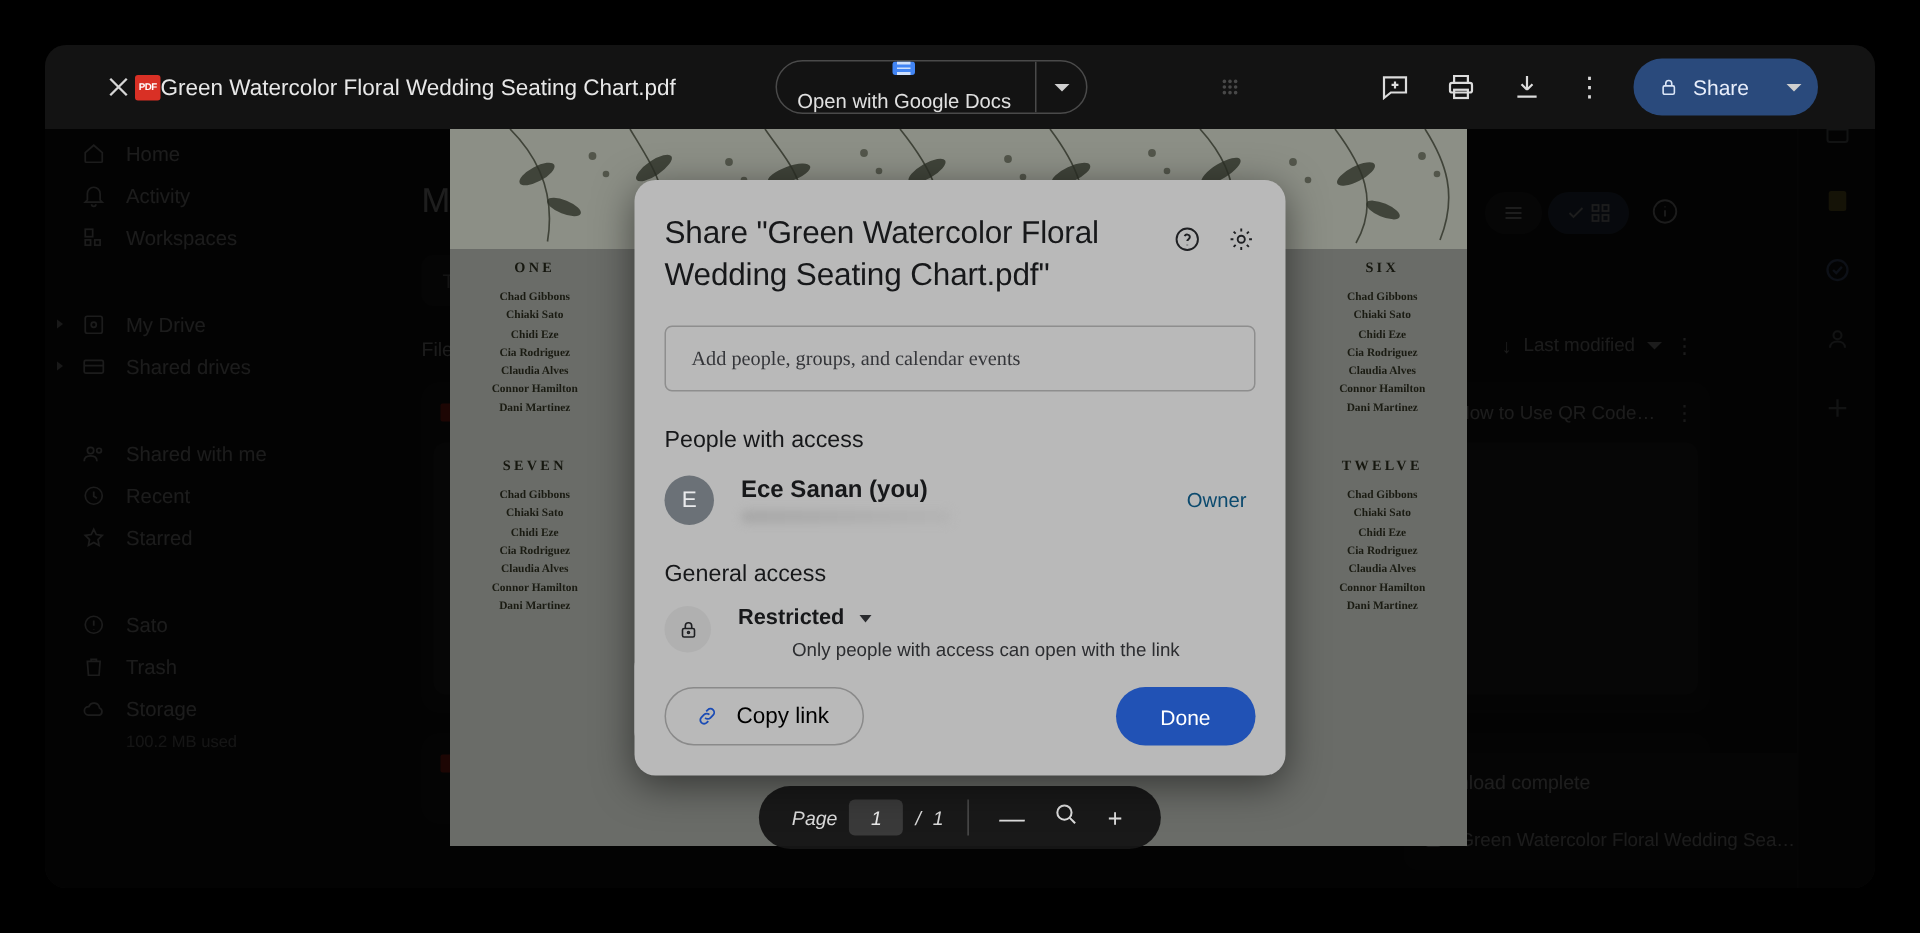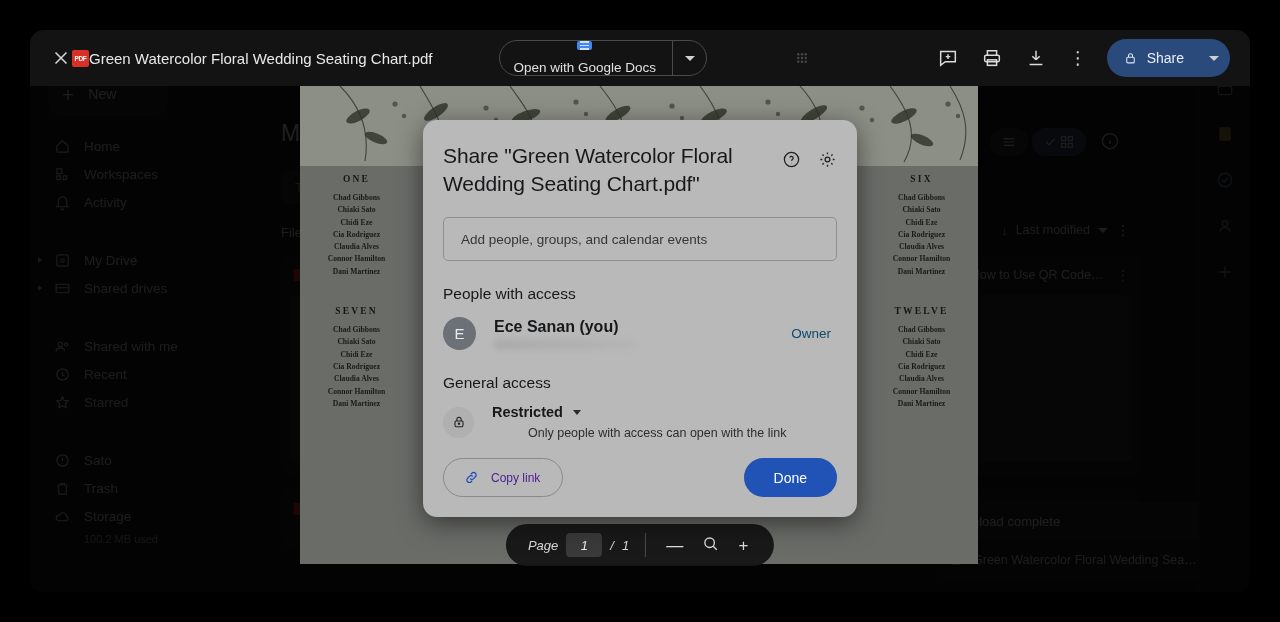--- a/index.html
+++ b/index.html
@@ -115,21 +115,21 @@
   .toast .t-row .tname { flex: 1; white-space: nowrap; overflow: hidden; text-overflow: ellipsis; }
 
   
   .pdf-viewer {
     position: absolute; left: 30px; top: 30px; width: 1220px; height: 562px;
     border-radius: 14px; overflow: hidden; pointer-events: none;
   }
   .pdf-topbar {
     position: absolute; left: 0; top: 0; width: 100%; height: 56px;
     background: rgba(20,20,20,0.97);
-    display: flex; align-items: center; padding: 0 20px; gap: 0;
+    display: flex; align-items: center; padding: 0 38px; gap: 0;
   }
   .pdf-close { width: 22px; height: 22px; }
   .pdf-close svg { width: 22px; height: 22px; stroke: #d6d6d6; stroke-width: 1.7; fill: none; }
   .pdf-badge {
     width: 17px; height: 17px; background: #d93025; border-radius: 2px;
     display: flex; align-items: center; justify-content: center;
     font-size: 6.5px; color: #fff; font-weight: bold; letter-spacing: -0.3px;
   }
   .pdf-name { font-size: 15px; color: #e8e8e8; }
   .open-with {
@@ -206,37 +206,37 @@
     background: #b9b9b9; border-radius: 14px; padding: 22px 0 0 0;
     box-shadow: 0 6px 26px rgba(0,0,0,.5);
   }
   .sd-head { display: flex; align-items: flex-start; padding: 0 20px 0 20px; }
   .sd-title { flex: 1; font-size: 21px; color: #17181a; line-height: 1.32; letter-spacing: -0.1px; }
   .sd-head-icons { display: flex; gap: 17px; padding-top: 8px; }
   .sd-head-icons svg { width: 19px; height: 19px; stroke: #1f2023; fill: none; stroke-width: 1.6; }
   .sd-input {
     margin: 20px 20px 0; height: 44px; border: 1px solid #8e8e8e; border-radius: 5px;
     display: flex; align-items: center; padding-left: 17px;
-    font-size: 13.5px; color: #35363a;
+    font-size: 13.5px; color: #35363a; font-family: Liberation Serif, serif;
   }
   .sd-section-title { margin: 24px 20px 0; font-size: 15.5px; color: #17181a; }
   .person-row { display: flex; align-items: center; margin: 14px 20px 0; }
   .avatar {
     width: 33px; height: 33px; border-radius: 50%; background: #6b7177;
     display: flex; align-items: center; justify-content: center;
     color: #e9eaec; font-size: 15px;
   }
   .person-info { margin-left: 18px; flex: 1; }
   .person-name { font-size: 16px; color: #17181a; font-weight: bold; }
   .person-email-blur {
     margin-top: 4px; width: 140px; height: 9px; border-radius: 4px;
     background: linear-gradient(90deg,#a8a8a8,#b4b4b4); filter: blur(3px);
   }
   .person-role { font-size: 13.5px; color: #0c4a6e; padding-right: 6px; }
-  .access-row { display: flex; margin: 12px 20px 0; align-items: center; }
+  .access-row { display: flex; margin: 12px 20px 0; }
   .lock-circle {
     width: 31px; height: 31px; border-radius: 50%; background: #b0b0b0;
     display: flex; align-items: center; justify-content: center; flex: 0 0 31px;
   }
   .lock-circle svg { width: 16px; height: 16px; stroke: #1f2023; fill: none; stroke-width: 1.6; }
   .access-body { margin-left: 18px; }
   .access-mode { display: flex; align-items: center; gap: 10px; }
   .access-mode .am-lbl { font-size: 14.5px; color: #17181a; font-weight: bold; }
   .caret-sm { width:0;height:0;border-left:4.5px solid transparent;border-right:4.5px solid transparent;border-top:5px solid #2a2b2e; }
   .access-desc { margin-top: 6px; font-size: 12.5px; color: #2c2d30; margin-left: 36px; }
@@ -247,67 +247,63 @@
   .copy-highlight {
     position: absolute; left: 423px; top: 434px; width: 157px; height: 64px;
     background: #fff; border-radius: 10px;
   }
   .copy-link-btn {
     position: relative; display: flex; align-items: center; gap: 11px;
     height: 39px; padding: 0 22px 0 19px;
     border: 1px solid #8a8a8a; border-radius: 20px; background: transparent;
   }
   .copy-link-btn svg { width: 17px; height: 17px; stroke: #1a4bb5; fill: none; stroke-width: 1.7; }
-  .copy-link-btn .cl-lbl { font-size: 12px; color: #4c1d95; }
+  .copy-link-btn .cl-lbl { font-size: 15px; color: #000000; }
   .done-btn {
     height: 39px; padding: 0 30px; border-radius: 20px; background: #2152b5;
     display: flex; align-items: center; justify-content: center;
     font-size: 14px; color: #fff;
   }
 </style>
 </head>
 <body>
 
 <div id="root">
 
   <div class="drive-app">
 
     <div class="drive-sidebar">
-      <div class="new-btn">
-        <span class="plus">+</span>
-        <span class="lbl">New</span>
-      </div>
 
       <div class="nav-group">
         <div class="nav-item">
           <span class="ico">
             <svg viewBox="0 0 24 24">
                 <path d="M4 11l8-7 8 7v8a1 1 0 0 1-1 1H5a1 1 0 0 1-1-1z"></path>
               </svg>
           </span>
           <span>Home</span>
+        </div>
+        <div class="nav-item">
+          <span class="ico">
+            <svg viewBox="0 0 24 24">
+                <path d="M6 16V10a6 6 0 1 1 12 0v6l2 2H4z"></path>
+                <path d="M10 20a2 2 0 0 0 4 0"></path>
+              </svg>
+          </span>
+          <span>Activity</span>
         </div>
         <div class="nav-item">
           <span class="ico">
             <svg viewBox="0 0 24 24">
                 <rect x="4" y="4" width="7" height="7"></rect>
                 <rect x="4" y="14" width="5" height="5"></rect>
                 <rect x="13" y="14" width="5" height="5"></rect>
               </svg>
           </span>
           <span>Workspaces</span>
-        </div>
-        <div class="nav-item">
-          <span class="ico">
-            <svg viewBox="0 0 24 24">
-                <path d="M6 16V10a6 6 0 1 1 12 0v6l2 2H4z"></path>
-                <path d="M10 20a2 2 0 0 0 4 0"></path>
-              </svg>
-          </span>
-          <span>Activity</span>
         </div>
       </div>
 
       <div class="nav-sep"></div>
 
       <div class="nav-group">
         <div class="nav-item">
           <span class="caret"></span>
           <span class="ico">
             <svg viewBox="0 0 24 24">

